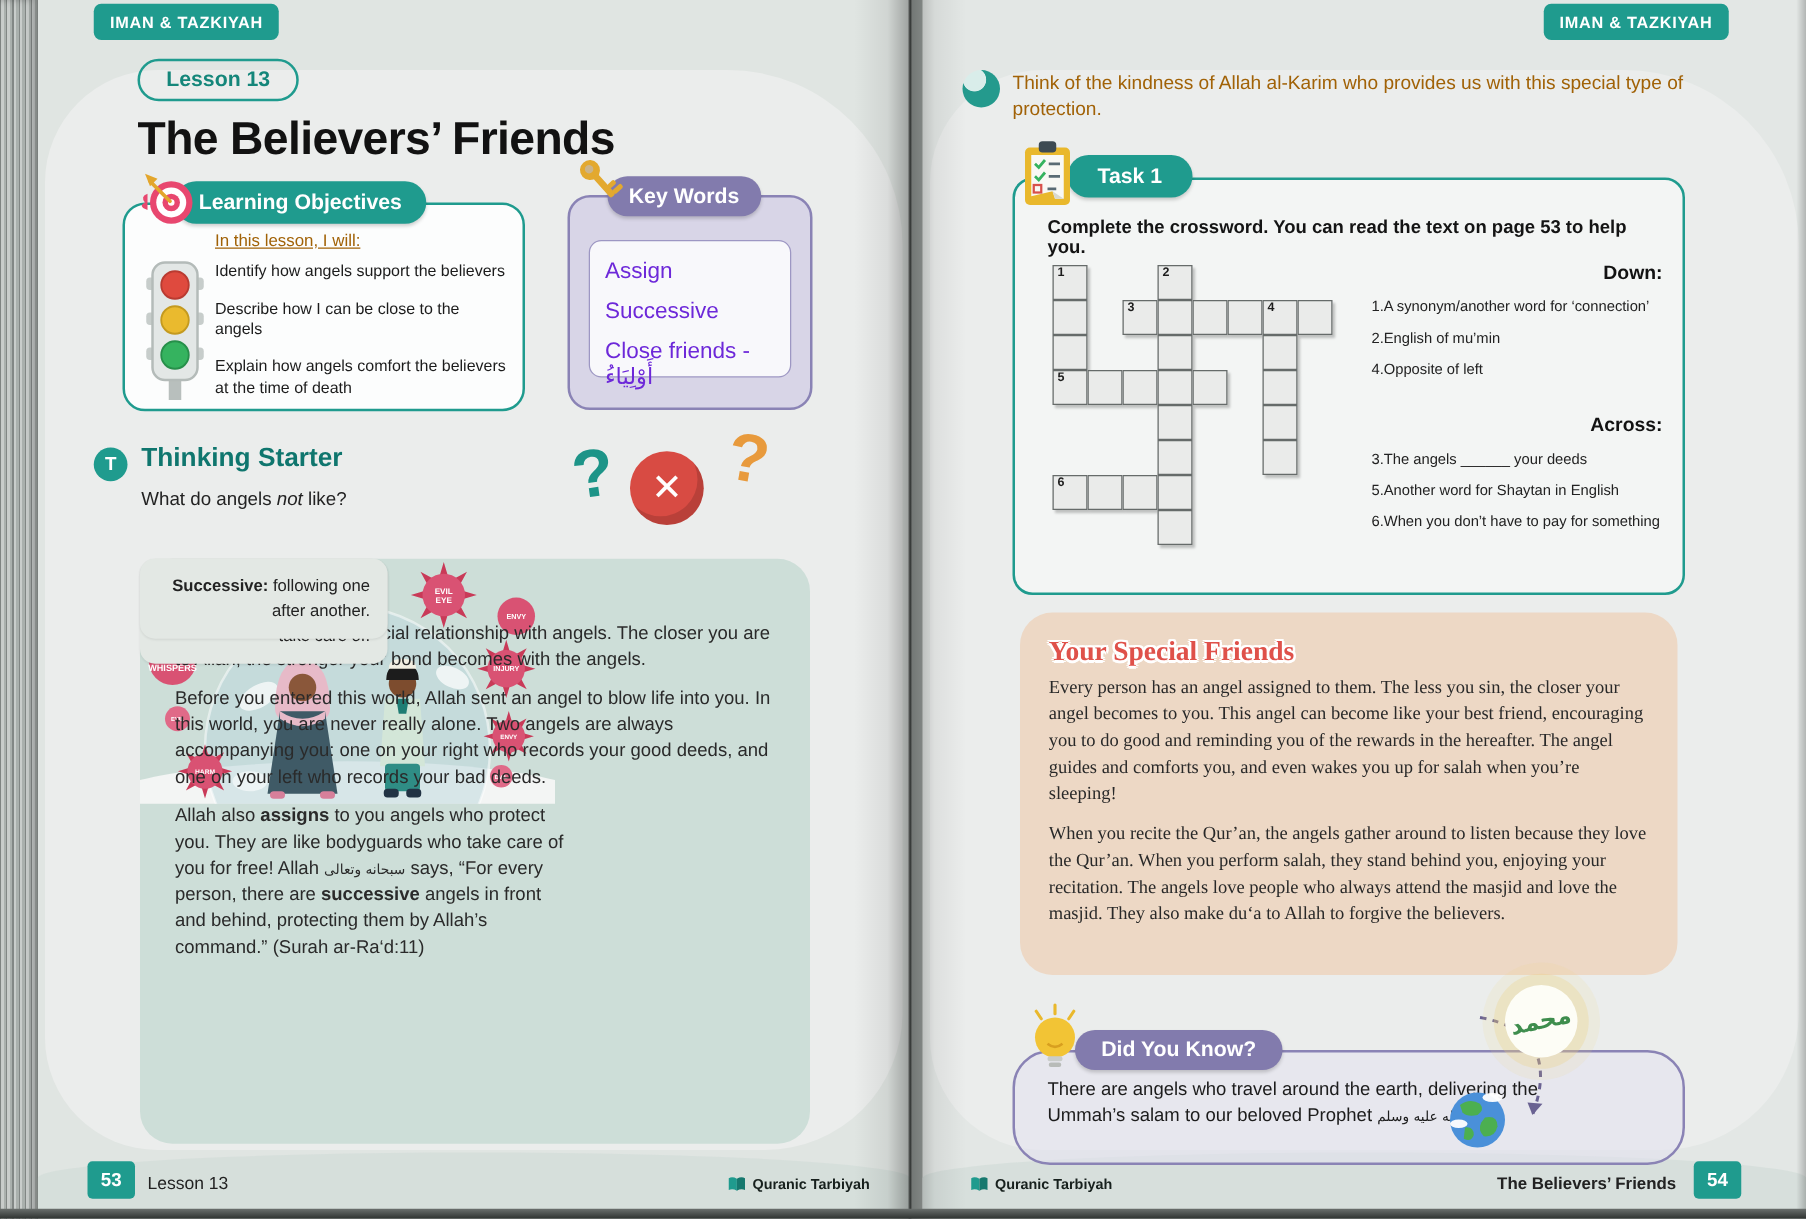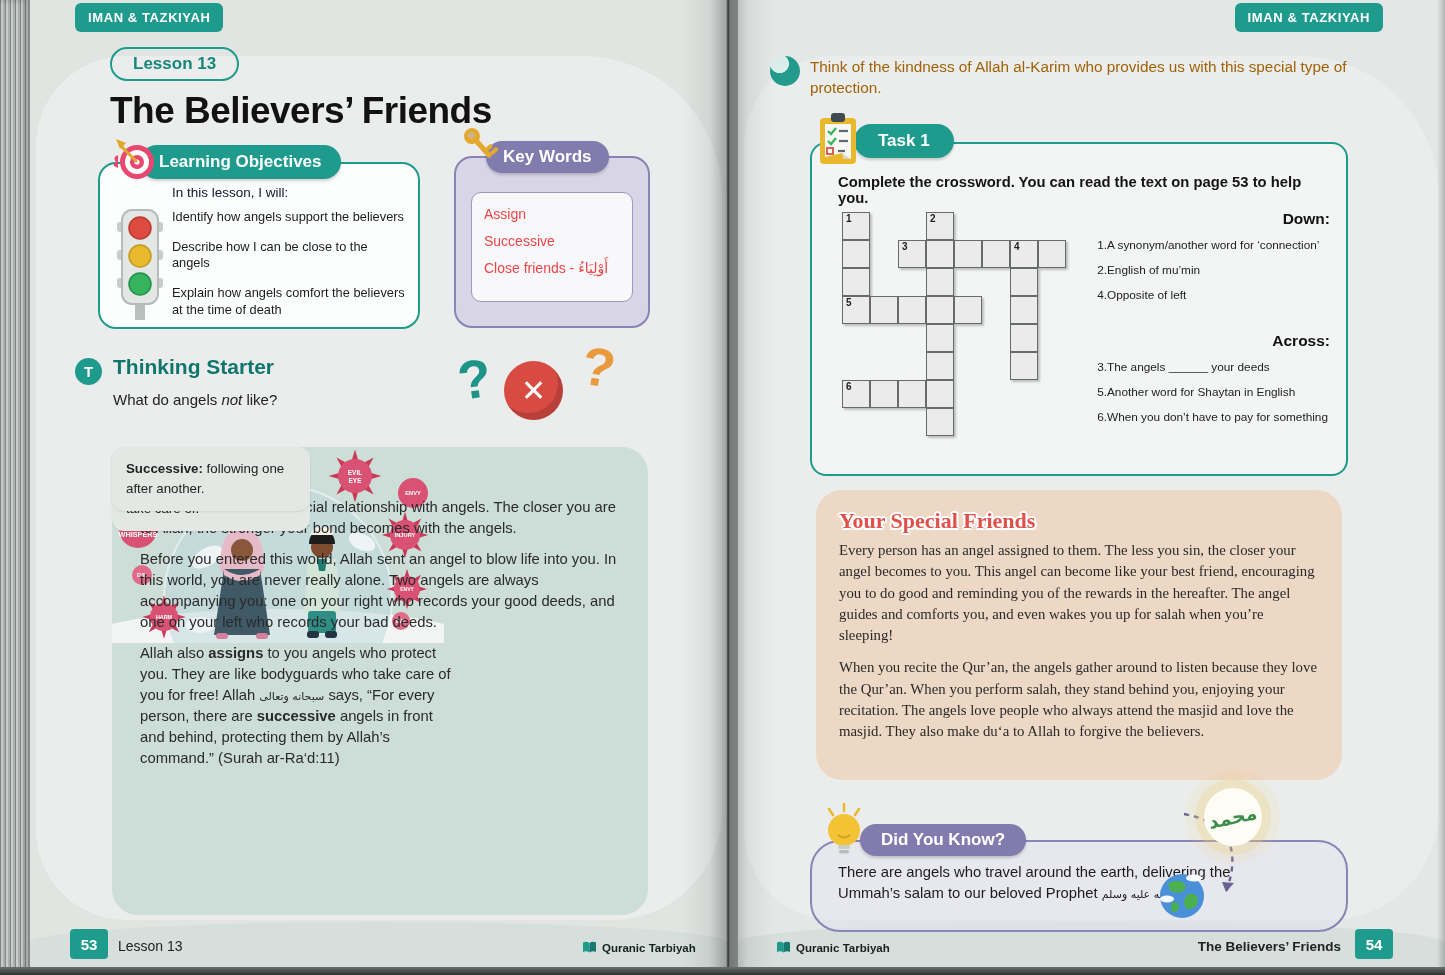--- a/index.html
+++ b/index.html
@@ -42,50 +42,50 @@
 
   
   .lesson-badge{left:80px;top:47px;border:2.5px solid #1f9b8e;color:#14867a;font-weight:bold;
     font-size:17px;padding:5px 21px;border-radius:19px;}
   .page-title{left:80px;top:90px;font-size:37px;font-weight:800;color:#121212;letter-spacing:-.5px;}
 
   .lo-card{left:68px;top:162px;width:318px;height:163px;background:#fcfdfd;
     border:2.5px solid #1f9b8e;border-radius:18px;}
   .lo-pill{position:absolute;top:-19px;left:40px;font-size:17px;padding:7px 19px;}
   .lo-target{position:absolute;left:-30px;top:-10px;width:50px;height:50px;}
-  .lo-intro{position:absolute;left:72px;top:21px;font-size:13.5px;color:#0f172a;}
+  .lo-intro{position:absolute;left:72px;top:21px;font-size:13.5px;color:#a16207;text-decoration:underline;}
   .lo-traffic{position:absolute;left:15px;top:44px;width:50px;height:112px;}
   .lo-items{position:absolute;left:72px;top:45px;width:236px;}
   .lo-item{font-size:12.8px;color:#1c1c1c;line-height:1.3;margin-bottom:13px;}
 
   .kw-card{left:424px;top:156px;width:192px;height:168px;background:#d8d5e7;
     border:2.5px solid #8a83b5;border-radius:18px;}
   .kw-pill{position:absolute;top:-17px;left:30px;font-size:17px;padding:6px 17px;}
   .kw-key{position:absolute;left:-28px;top:-18px;width:44px;height:44px;}
   .kw-inner{position:absolute;left:15px;right:15px;top:34px;bottom:24px;background:#f8f8fb;
     border:1.5px solid #9d97c3;border-radius:10px;padding:13px 12px 0 12px;}
-  .kw-item{font-size:14px;color:#ef4444;margin-bottom:11px;}
+  .kw-item{font-size:18px;color:#6d28d9;margin-bottom:11px;}
 
   .ts-circle{left:45px;top:358px;width:27px;height:27px;border-radius:50%;background:#1f9b8e;
     color:#fff;font-weight:bold;font-size:15px;display:flex;align-items:center;justify-content:center;}
   .ts-heading{left:83px;top:355px;font-size:21px;font-weight:800;color:#0f766e;}
   .ts-question{left:83px;top:391px;font-size:15px;color:#222;}
   .q-teal{left:428px;top:348px;font-size:54px;font-weight:800;color:#1d9488;transform:rotate(-8deg);}
   .x-badge{left:474px;top:361px;width:59px;height:59px;border-radius:50%;background:#d84b43;
     box-shadow:inset -5px -7px 0 rgba(0,0,0,.14);color:#fff;display:flex;align-items:center;
     justify-content:center;font-size:30px;font-weight:800;}
   .q-orange{left:552px;top:336px;font-size:54px;font-weight:800;color:#e89a3c;transform:rotate(10deg);}
 
   .always-box{left:82px;top:447px;width:536px;height:468px;background:#cdded8;border-radius:26px;}
   .ab-heading{position:absolute;left:28px;top:18px;font-size:22px;font-weight:800;color:#0e8c7d;}
   .ab-text{position:absolute;left:28px;top:50px;width:482px;font-size:14.8px;line-height:1.42;color:#2a2a2a;}
   .ab-text p{margin:0 0 10px 0;}
   .ab-text p.narrow{width:318px;}
   .def-box{position:absolute;width:170px;background:#e3e8e4;border-radius:12px;
-    padding:12px 14px;font-size:13.3px;line-height:1.5;color:#222;box-shadow:0 1px 2px rgba(0,0,0,.08);}
+    padding:12px 14px;font-size:13.3px;line-height:1.5;color:#222;box-shadow:0 1px 2px rgba(0,0,0,.08);text-align:right;}
   .def-box:nth-of-type(1){right:14px;top:250px;}
   .def-box:nth-of-type(2){right:14px;top:362px;}
   .dome{left:16px;top:272px;width:332px;height:196px;}
 
   .footer-badge{background:#1f9b8e;color:#fff;font-weight:bold;font-size:15px;width:38px;height:30px;
     display:flex;align-items:center;justify-content:center;border-radius:4px;bottom:9px;}
   .footer-label{bottom:14px;font-size:14px;color:#222;}
   .brand{display:flex;gap:5px;align-items:center;font-size:11.5px;font-weight:bold;color:#17201d;bottom:14px;}
 
   

